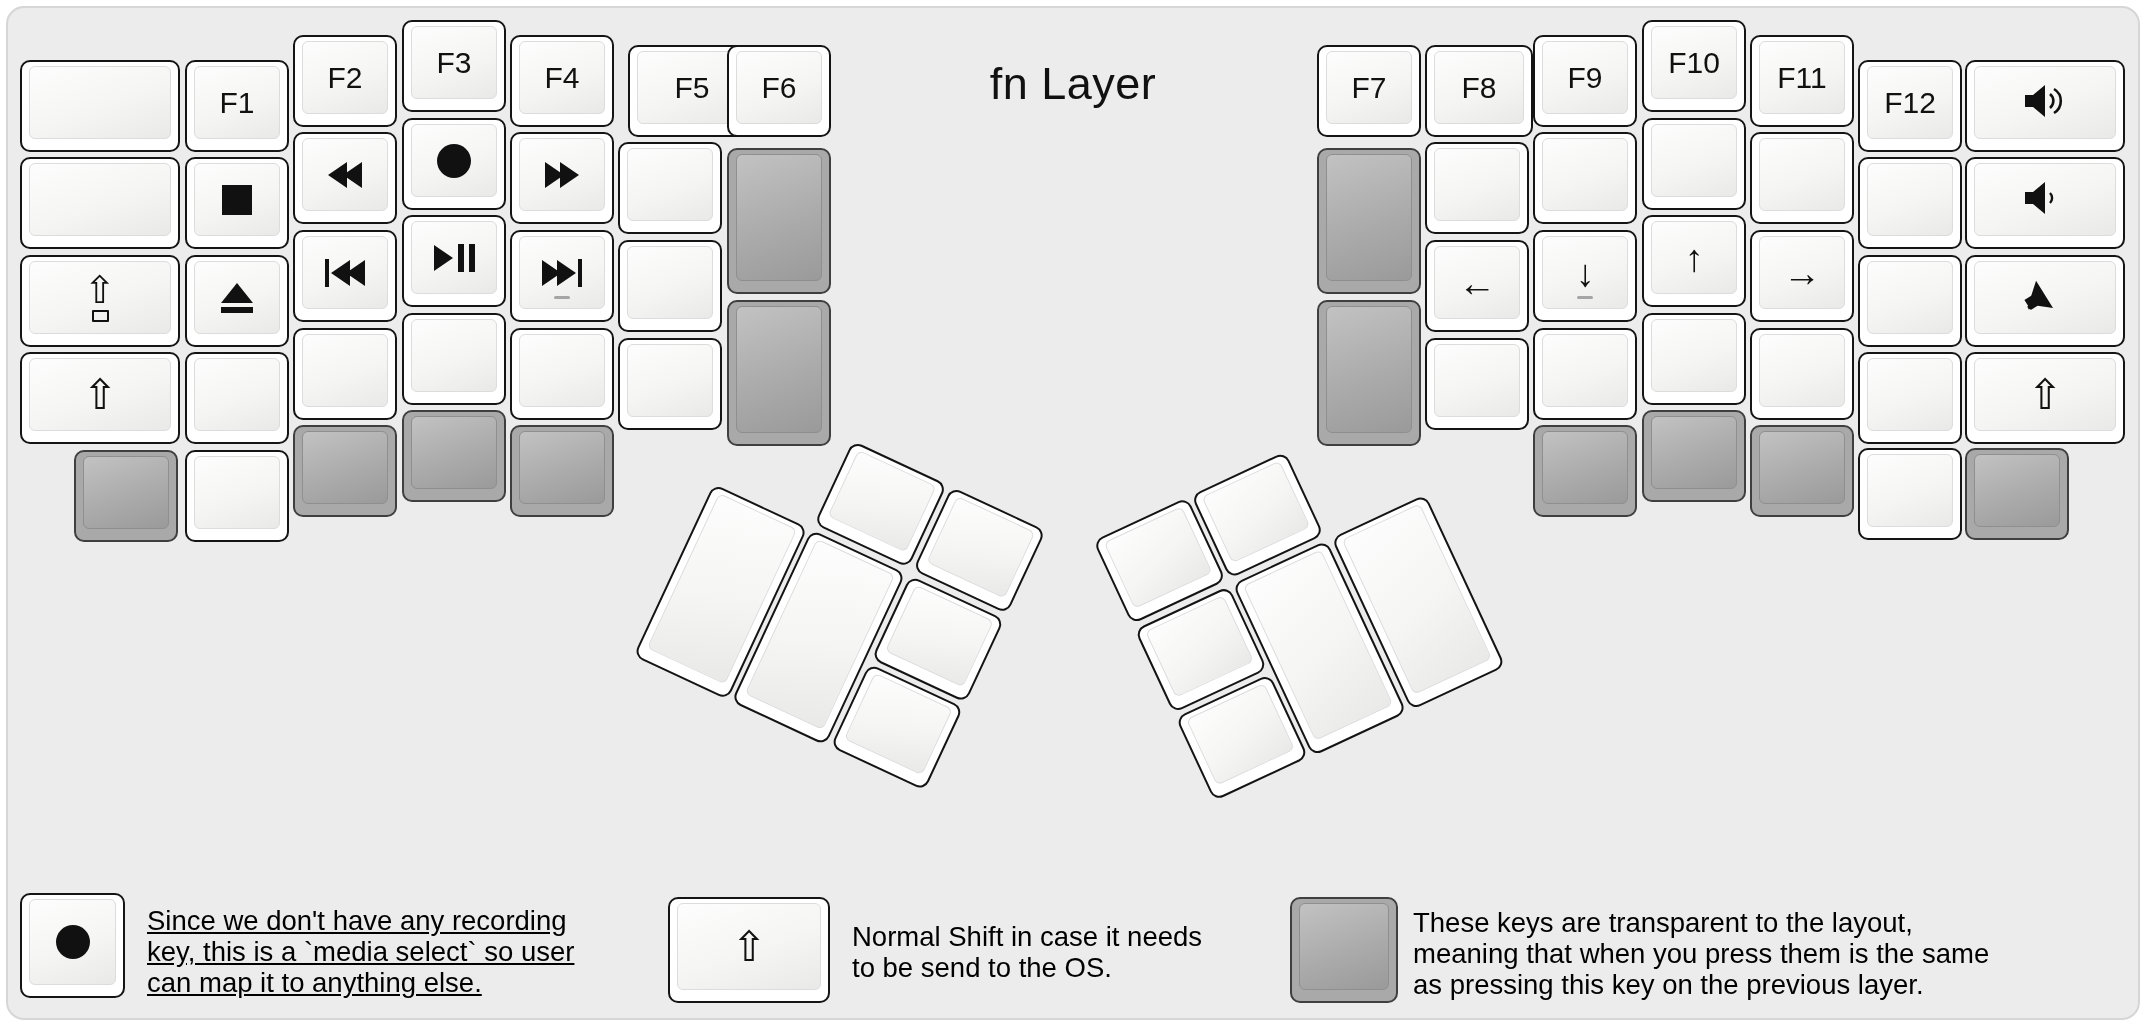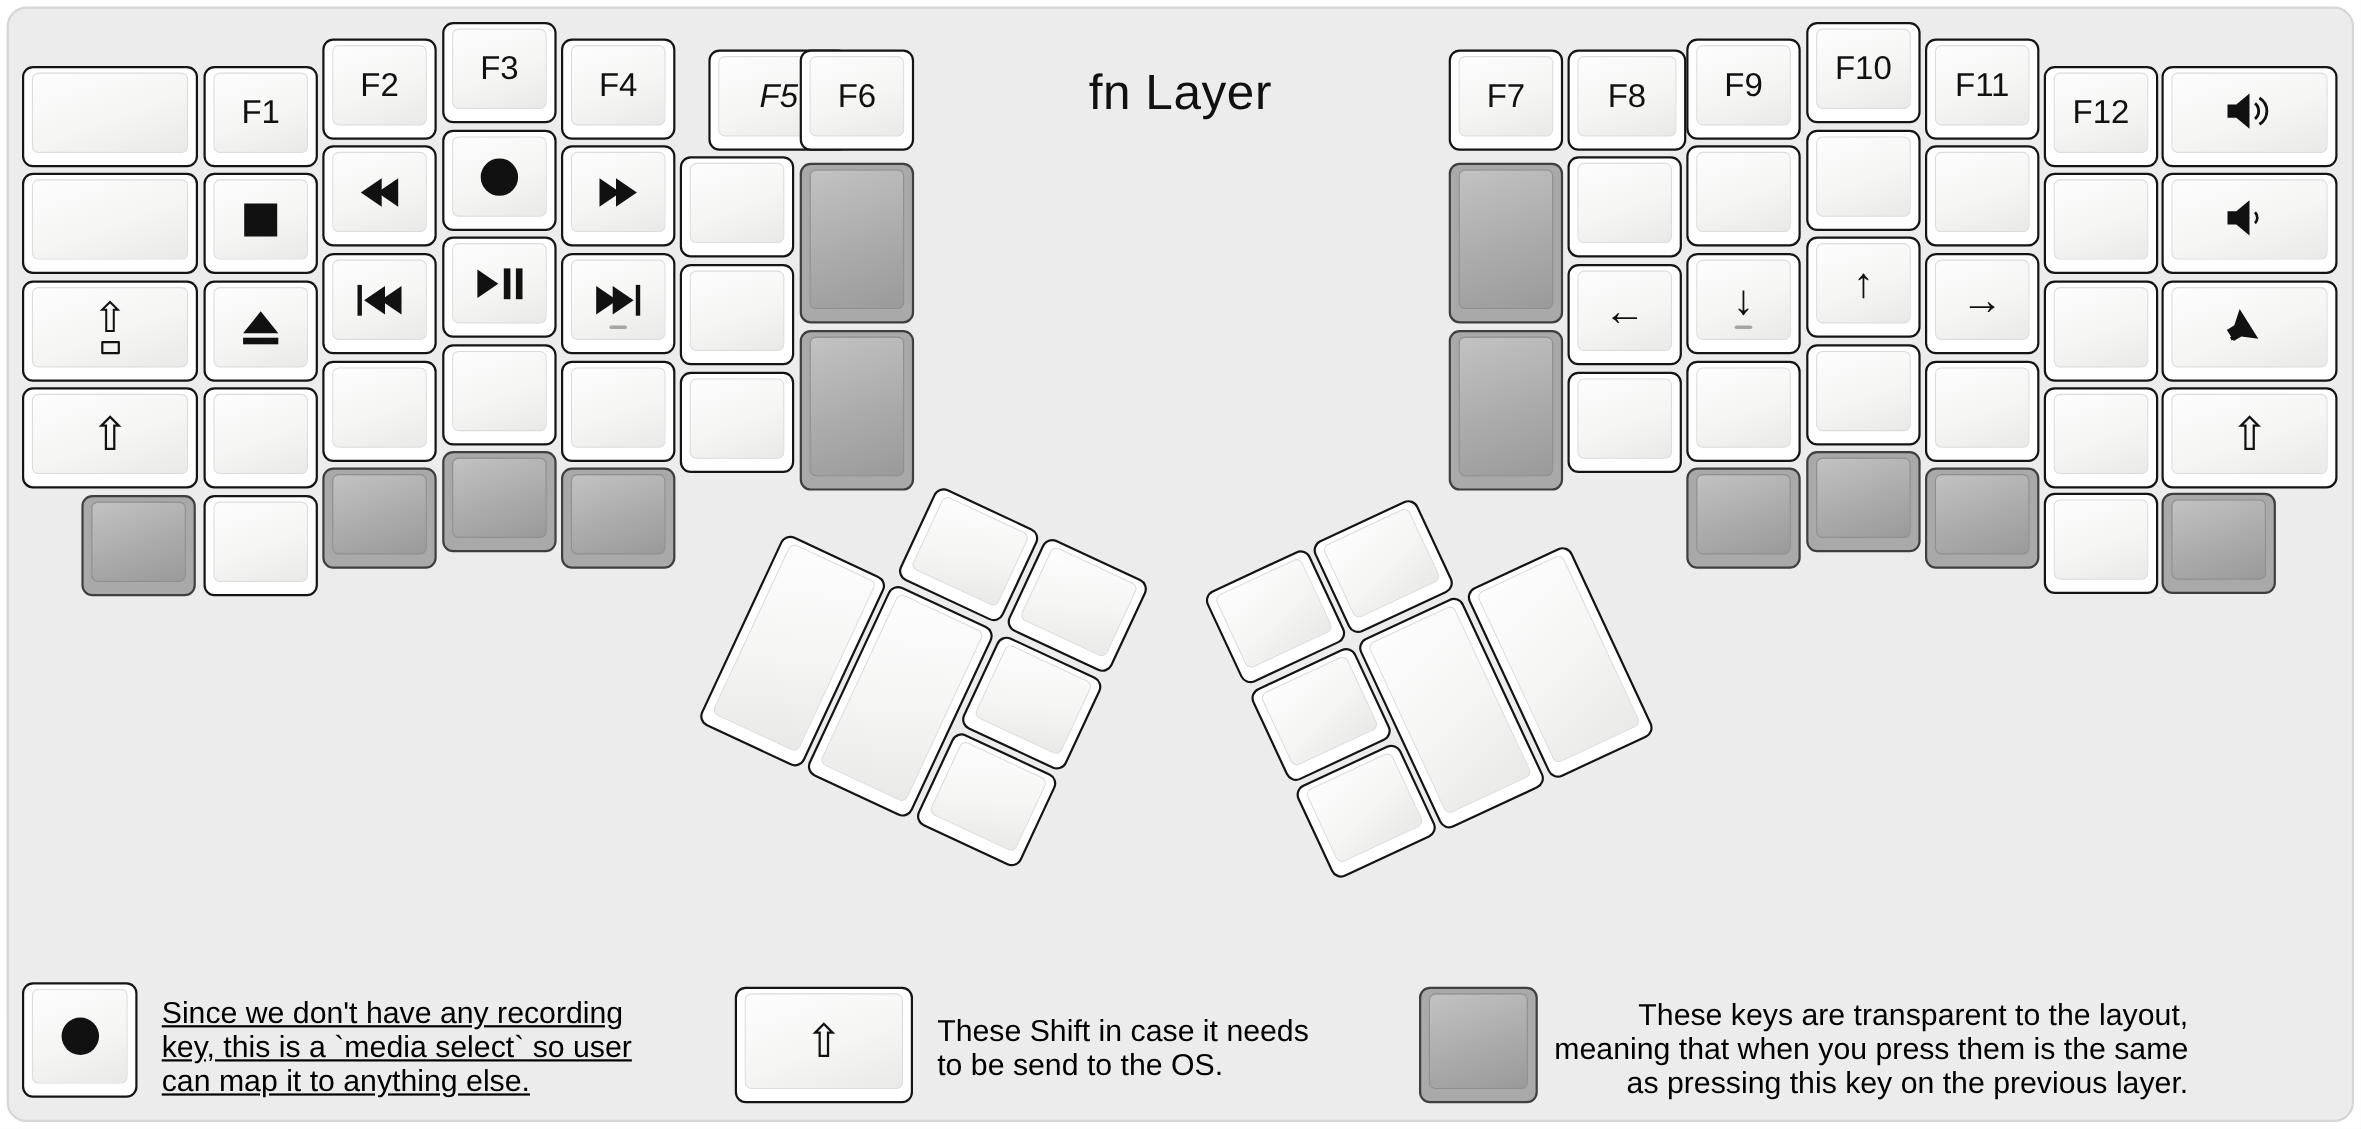--- a/index.html
+++ b/index.html
@@ -184,21 +184,21 @@
           </div>
           <div class="homing-dash"></div>
         </div>
       </div>
       <div class="key" style="left: 510px; top: 328px; width: 104px; height: 92px;">
         <div class="cap"></div>
       </div>
       <div class="key gray" style="left: 510px; top: 425px; width: 104px; height: 92px;">
         <div class="cap"></div>
       </div>
-      <div class="key" style="left: 644px; top: 45px; width: 128px; height: 92px; font-style: italic;">
+      <div class="key" style="left: 628px; top: 45px; width: 128px; height: 92px;">
         <div class="cap">
           <span class="klabel">F5</span>
         </div>
       </div>
       <div class="key" style="left: 618px; top: 142px; width: 104px; height: 92px;">
         <div class="cap"></div>
       </div>
       <div class="key" style="left: 618px; top: 240px; width: 104px; height: 92px;">
         <div class="cap"></div>
       </div>
@@ -391,23 +391,23 @@
         </div>
         <div class="key" style="left: 0px; top: 195px; width: 104px; height: 92px;">
           <div class="cap"></div>
         </div>
       </div>
     </div>
   <div id="legend-root">
     <div class="legend-text" style="left:147px;top:905px;text-decoration:underline;">Since we don't have any recording
 key, this is a `media select` so user
 can map it to anything else.</div>
-    <div class="legend-text" style="left:852px;top:921px;">These Shift in case it needs
+    <div class="legend-text" style="left:852px;top:921px;">Normal Shift in case it needs
 to be send to the OS.</div>
-    <div class="legend-text" style="left:1413px;top:907px;text-align:right;">These keys are transparent to the layout,
+    <div class="legend-text" style="left:1413px;top:907px;">These keys are transparent to the layout,
 meaning that when you press them is the same
 as pressing this key on the previous layer.</div>
   <div class="key" style="left: 20px; top: 893px; width: 105px; height: 105px;">
         <div class="cap">
           <div class="glyph">
             <div class="dot"></div>
           </div>
         </div>
       </div>
       <div class="key" style="left: 668px; top: 897px; width: 162px; height: 106px;">

